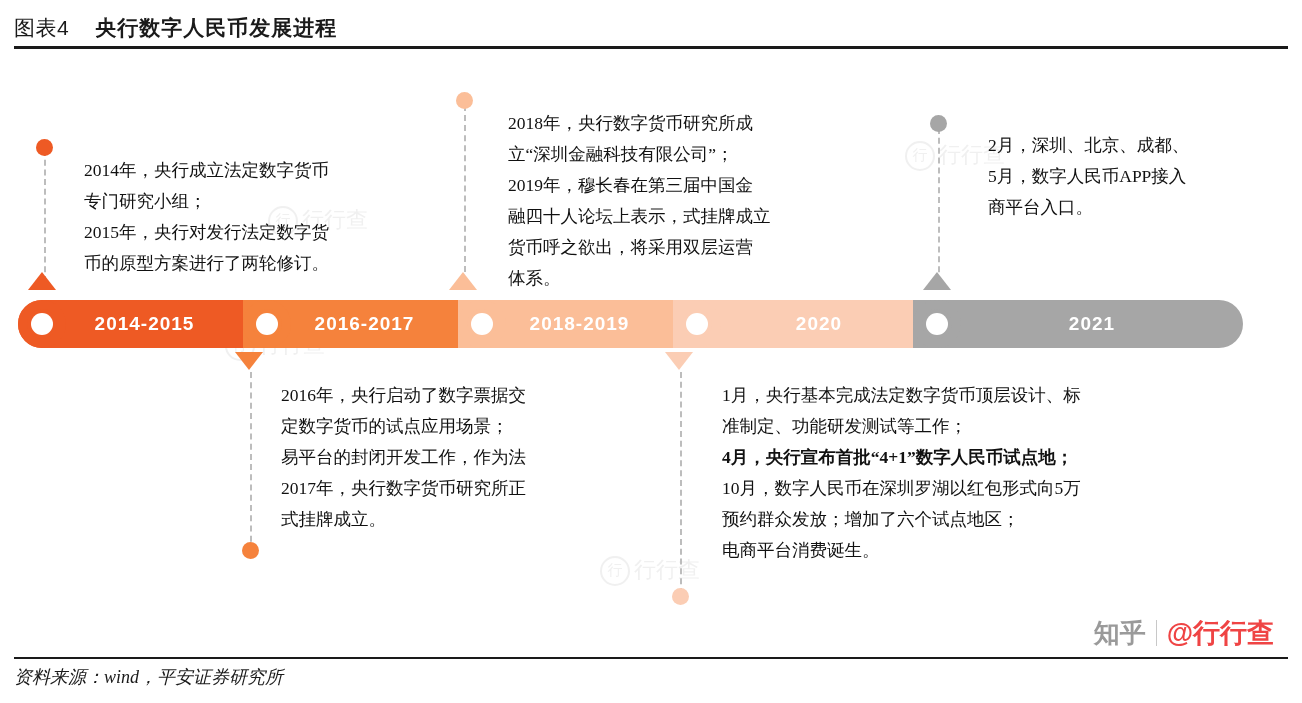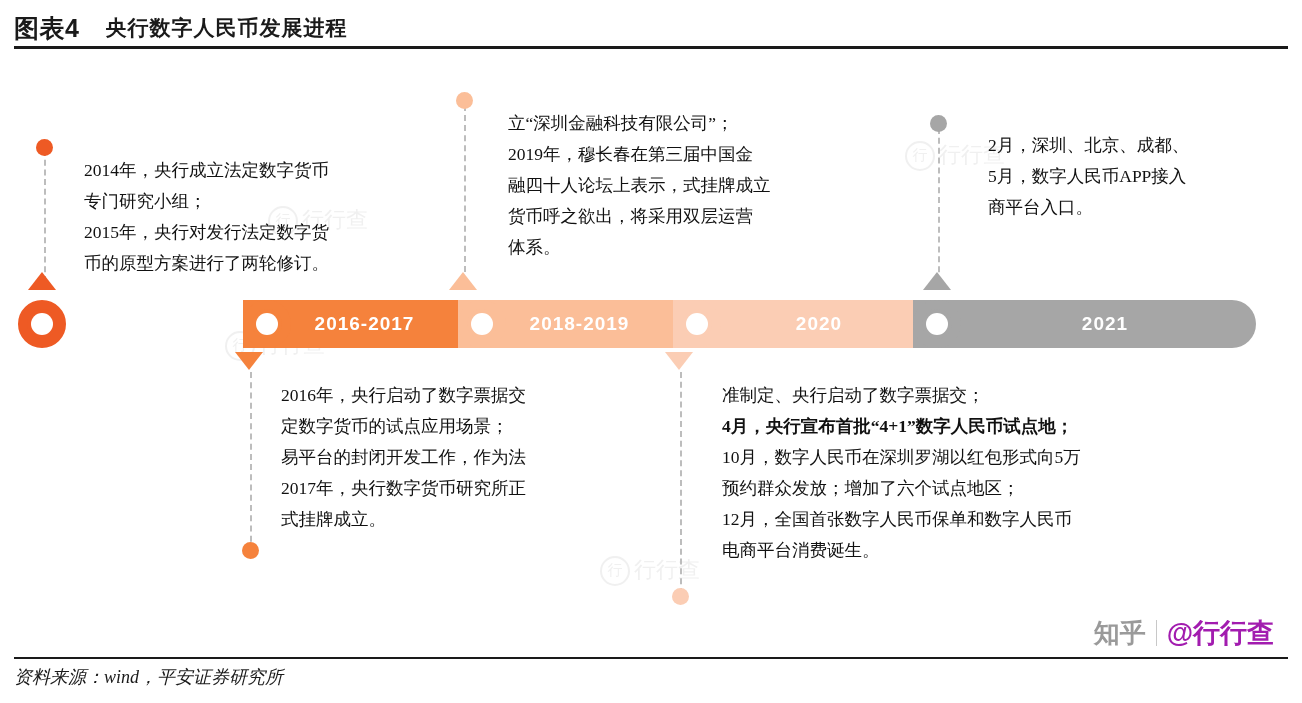--- a/index.html
+++ b/index.html
@@ -23,22 +23,22 @@
     top: 10px;
     width: 1274px;
     height: 36px;
     display: flex;
     align-items: center;
     gap: 26px;
     border-bottom: 3px solid #1a1a1a;
   }
   .header-index {
     font-family: "Liberation Sans", sans-serif;
-    font-weight: bold;
-    font-size: 25px;
+    font-weight: normal;
+    font-size: 21px;
     letter-spacing: 0.5px;
   }
   .header-title {
     font-family: "Liberation Sans", sans-serif;
     font-weight: bold;
     font-size: 21px;
     letter-spacing: 1px;
   }
 
   
@@ -78,21 +78,20 @@
     letter-spacing: 1px;
     margin-left: 28px;
   }
   .seg.round-left {
     border-top-left-radius: 24px;
     border-bottom-left-radius: 24px;
   }
   .seg.round-right {
     border-top-right-radius: 24px;
     border-bottom-right-radius: 24px;
-    padding-left: 13px;
   }
 
   
   .node {
     position: absolute;
     top: 300px;
     width: 48px;
     height: 48px;
     border-radius: 50%;
     box-sizing: border-box;
@@ -179,38 +178,41 @@
     color: #9a9a9a;
     font-weight: bold;
   }
   .brand-sep {
     width: 1px;
     height: 26px;
     background: #c8c8c8;
   }
   .brand-name {
     font-size: 27px;
-    color: #a21caf;
+    color: #ef4444;
     font-weight: bold;
   }
 </style>
 </head>
 <body>
 
 <div class="header">
   <span class="header-index">图表4</span>
   <span class="header-title">央行数字人民币发展进程</span>
 </div>
 
 <div class="wm" style="left:268px; top:205px;"><span class="ring">行</span><span>行行查</span></div>
 <div class="wm" style="left:225px; top:330px;"><span class="ring">行</span><span>行行查</span></div>
 <div class="wm" style="left:600px; top:555px;"><span class="ring">行</span><span>行行查</span></div>
 <div class="wm" style="left:905px; top:140px;"><span class="ring">行</span><span>行行查</span></div>
 
 <div class="timeline">
+  <div class="seg round-left" style="left:0px; width:225px; background:#EE5A24;">
+    <span class="seg-label">2014-2015</span>
+  </div>
   <div class="seg" style="left:225px; width:215px; background:#F5823C;">
     <span class="seg-label">2016-2017</span>
   </div>
   <div class="seg" style="left:440px; width:215px; background:#FBBE98;">
     <span class="seg-label">2018-2019</span>
   </div>
   <div class="seg" style="left:655px; width:264px; background:#FBCDB4;">
     <span class="seg-label">2020</span>
   </div>
   <div class="seg round-right" style="left:895px; width:330px; background:#A6A6A6;">
@@ -263,33 +265,34 @@
 
 <div class="note" style="left:281px; top:380px; width:350px;">
   <p>2016年，央行启动了数字票据交</p>
   <p>定数字货币的试点应用场景；</p>
   <p>易平台的封闭开发工作，作为法</p>
   <p>2017年，央行数字货币研究所正</p>
   <p>式挂牌成立。</p>
 </div>
 
 <div class="note" style="left:508px; top:108px; width:350px;">
+  <p>2018年，央行数字货币研究所成</p>
   <p>立“深圳金融科技有限公司”；</p>
   <p>2019年，穆长春在第三届中国金</p>
   <p>融四十人论坛上表示，式挂牌成立</p>
   <p>货币呼之欲出，将采用双层运营</p>
   <p>体系。</p>
 </div>
 
 <div class="note" style="left:722px; top:380px; width:500px;">
-  <p>准制定、央行启动了数字票据交；</p>
+  <p>1月，央行基本完成法定数字货币顶层设计、标</p>
+  <p>准制定、功能研发测试等工作；</p>
   <p class="bold">4月，央行宣布首批“4+1”数字人民币试点地；</p>
   <p>10月，数字人民币在深圳罗湖以红包形式向5万</p>
   <p>预约群众发放；增加了六个试点地区；</p>
-  <p>12月，全国首张数字人民币保单和数字人民币</p>
   <p>电商平台消费诞生。</p>
 </div>
 
 <div class="note" style="left:988px; top:130px; width:300px;">
   <p>2月，深圳、北京、成都、</p>
   <p>5月，数字人民币APP接入</p>
   <p>商平台入口。</p>
 </div>
 
 <div class="brand">

